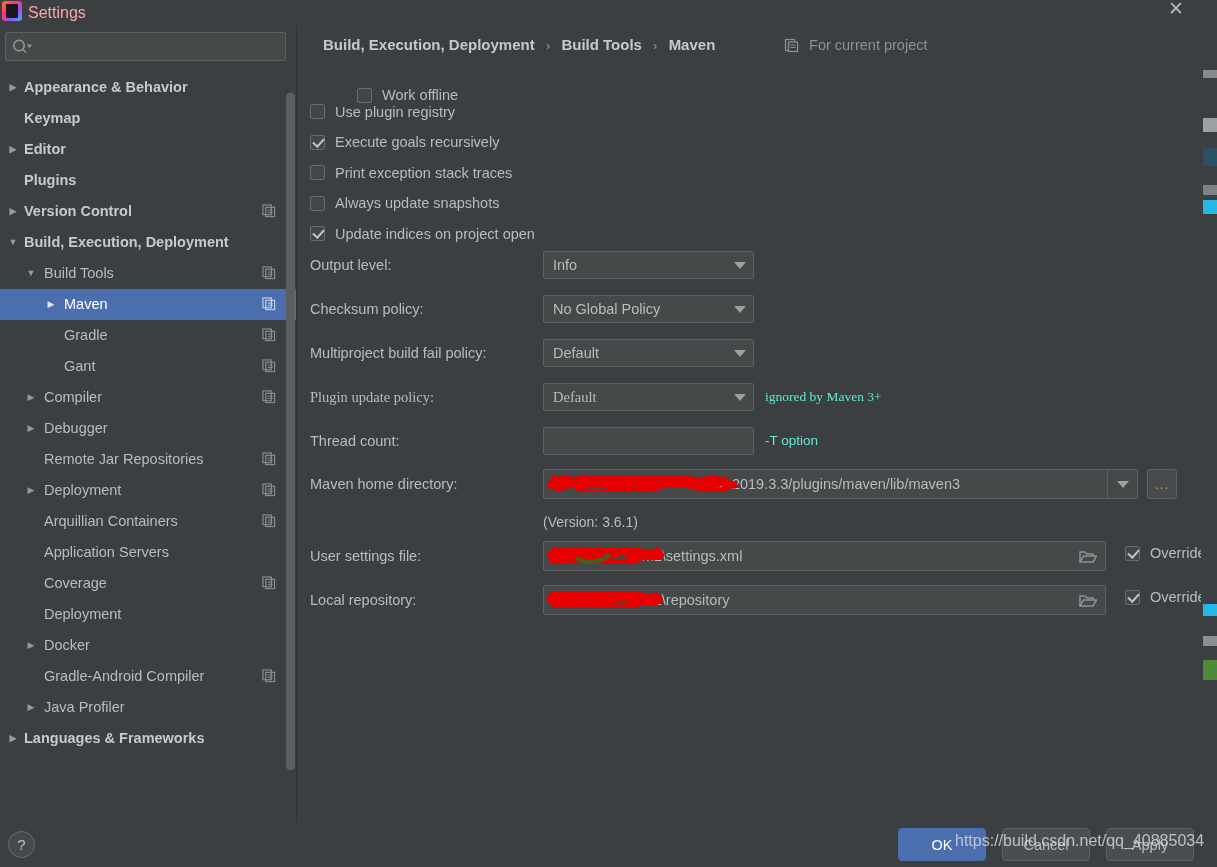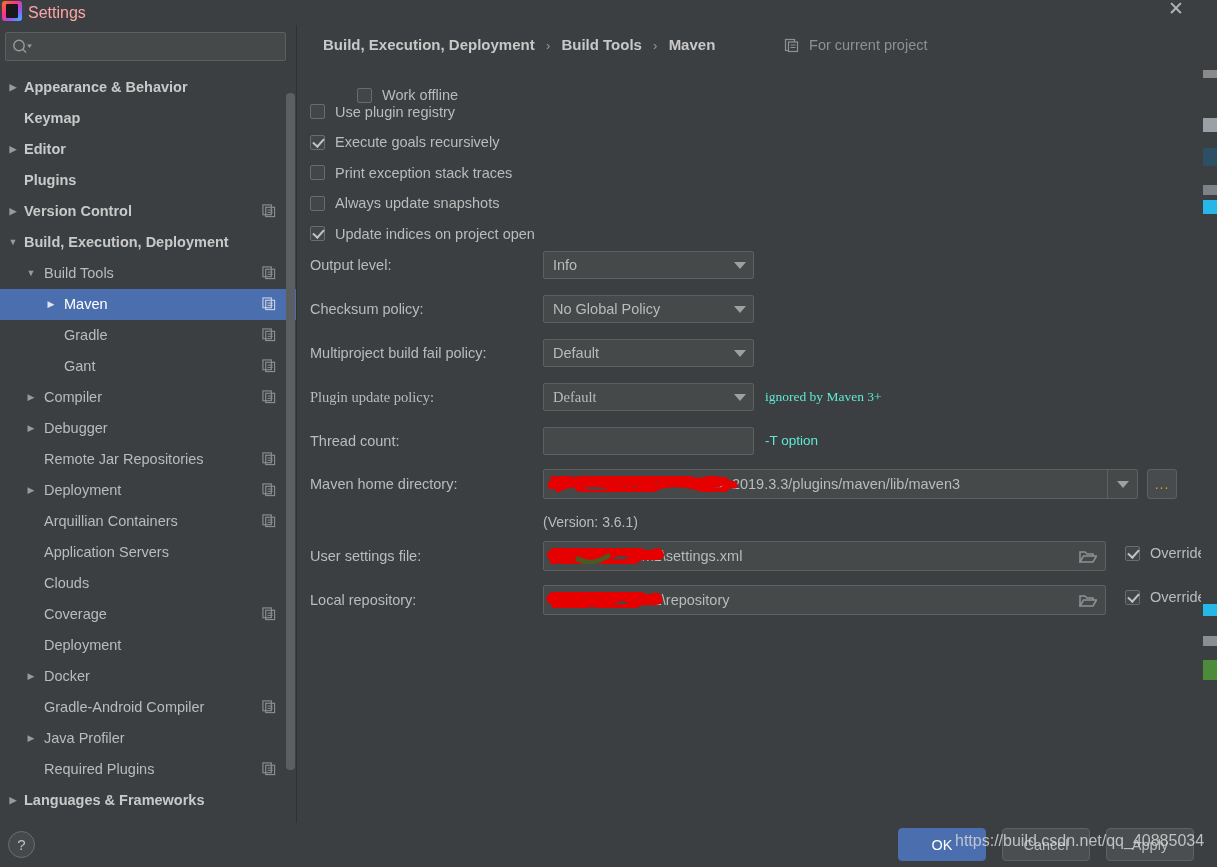--- a/index.html
+++ b/index.html
@@ -393,23 +393,20 @@
             <rect x="1" y="1" width="9" height="10.5" fill="none" stroke="#9a9ea1" stroke-width="1.2"></rect>
             <rect x="4" y="3.5" width="9.5" height="10" fill="none" stroke="#9a9ea1" stroke-width="1.2"></rect>
             <line x1="6" y1="6.5" x2="11.5" y2="6.5" stroke="#9a9ea1" stroke-width="1"></line>
             <line x1="6" y1="9" x2="11.5" y2="9" stroke="#9a9ea1" stroke-width="1"></line>
           </svg>
         </div>
         <div class="tree-item d1">
           <span class="label">Application Servers</span>
         </div>
         <div class="tree-item d1">
-          <span class="label">Clouds</span>
-        </div>
-        <div class="tree-item d1">
           <span class="label">Coverage</span>
           <svg class="copy-icon" viewBox="0 0 15 15">
             <rect x="1" y="1" width="9" height="10.5" fill="none" stroke="#9a9ea1" stroke-width="1.2"></rect>
             <rect x="4" y="3.5" width="9.5" height="10" fill="none" stroke="#9a9ea1" stroke-width="1.2"></rect>
             <line x1="6" y1="6.5" x2="11.5" y2="6.5" stroke="#9a9ea1" stroke-width="1"></line>
             <line x1="6" y1="9" x2="11.5" y2="9" stroke="#9a9ea1" stroke-width="1"></line>
           </svg>
         </div>
         <div class="tree-item d1">
           <span class="label">Deployment</span>
@@ -423,29 +420,20 @@
           <svg class="copy-icon" viewBox="0 0 15 15">
             <rect x="1" y="1" width="9" height="10.5" fill="none" stroke="#9a9ea1" stroke-width="1.2"></rect>
             <rect x="4" y="3.5" width="9.5" height="10" fill="none" stroke="#9a9ea1" stroke-width="1.2"></rect>
             <line x1="6" y1="6.5" x2="11.5" y2="6.5" stroke="#9a9ea1" stroke-width="1"></line>
             <line x1="6" y1="9" x2="11.5" y2="9" stroke="#9a9ea1" stroke-width="1"></line>
           </svg>
         </div>
         <div class="tree-item d1">
           <span class="arrow">▶</span>
           <span class="label">Java Profiler</span>
-        </div>
-        <div class="tree-item d1">
-          <span class="label">Required Plugins</span>
-          <svg class="copy-icon" viewBox="0 0 15 15">
-            <rect x="1" y="1" width="9" height="10.5" fill="none" stroke="#9a9ea1" stroke-width="1.2"></rect>
-            <rect x="4" y="3.5" width="9.5" height="10" fill="none" stroke="#9a9ea1" stroke-width="1.2"></rect>
-            <line x1="6" y1="6.5" x2="11.5" y2="6.5" stroke="#9a9ea1" stroke-width="1"></line>
-            <line x1="6" y1="9" x2="11.5" y2="9" stroke="#9a9ea1" stroke-width="1"></line>
-          </svg>
         </div>
         <div class="tree-item d0 bold">
           <span class="arrow">▶</span>
           <span class="label">Languages &amp; Frameworks</span>
         </div>
       </div>
 
     <div id="tree-scrollbar-track">
       <div id="tree-scrollbar-thumb"></div>
     </div>

